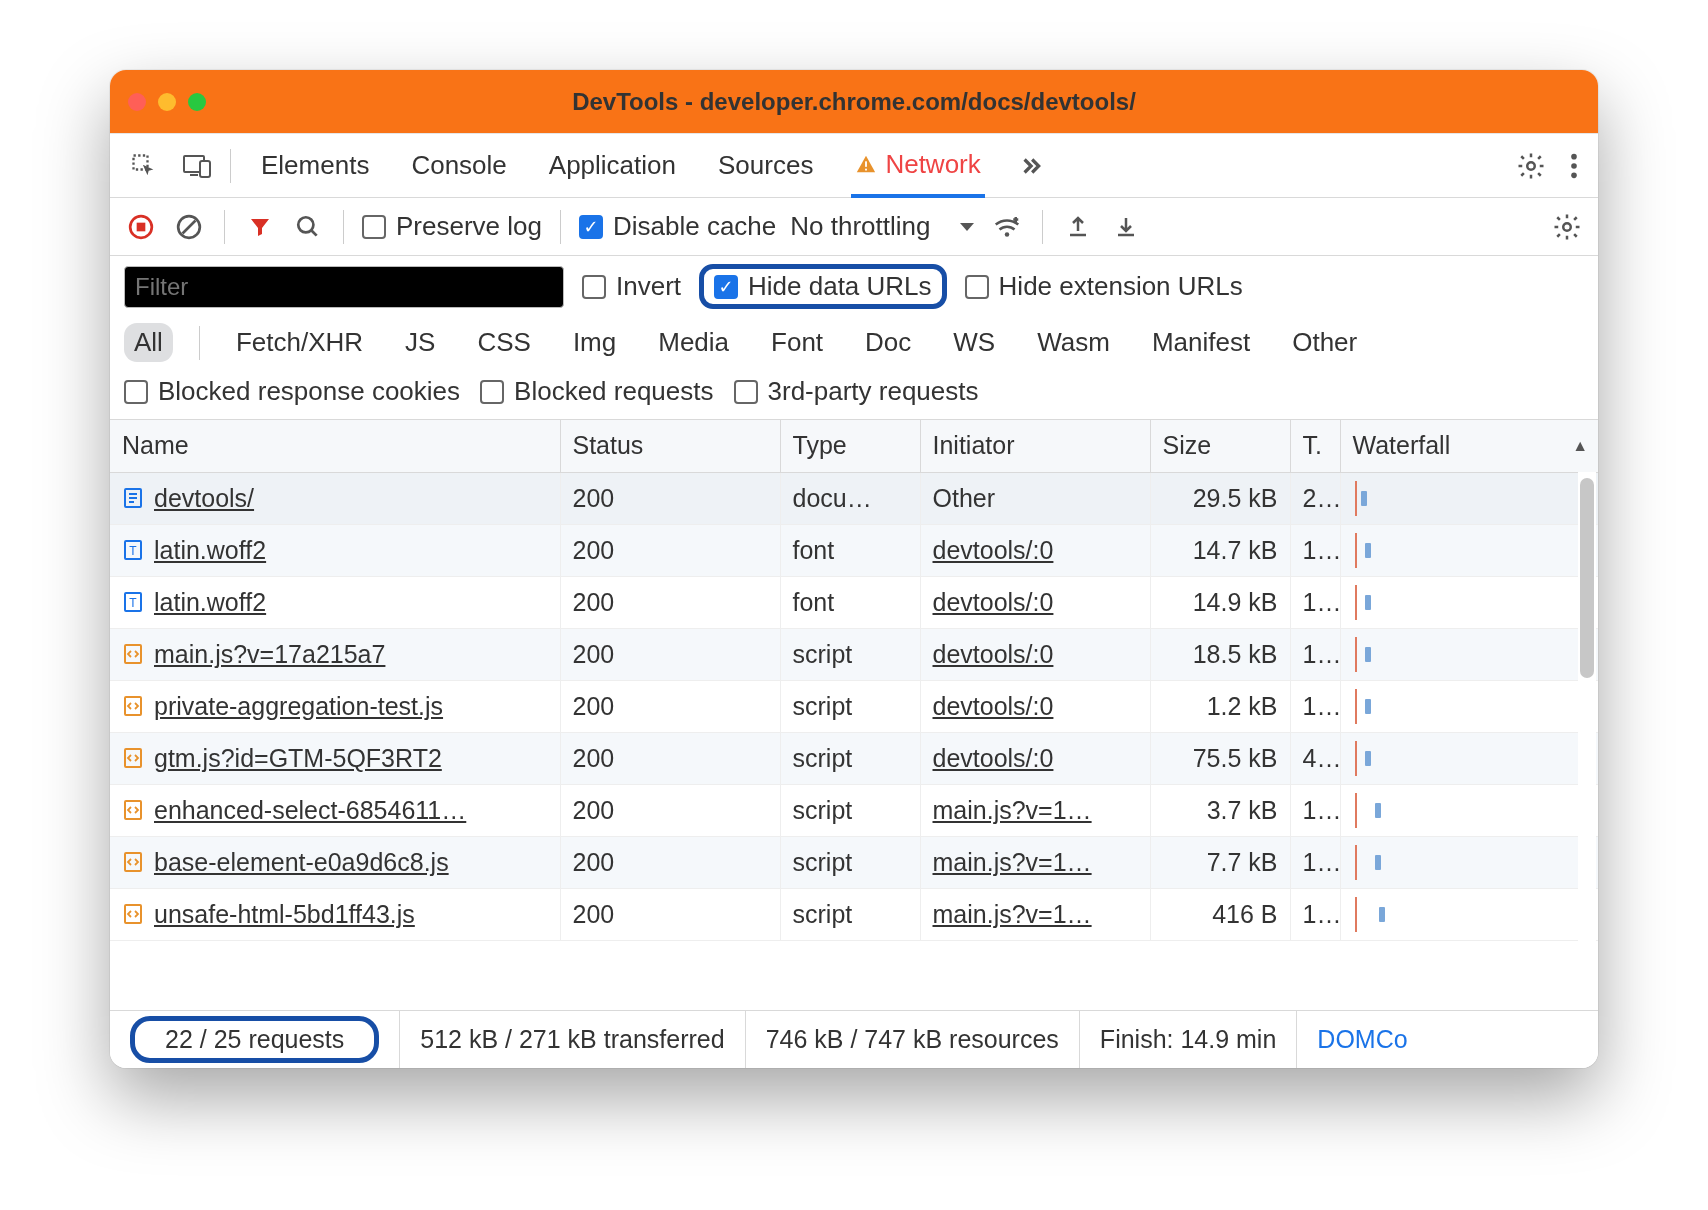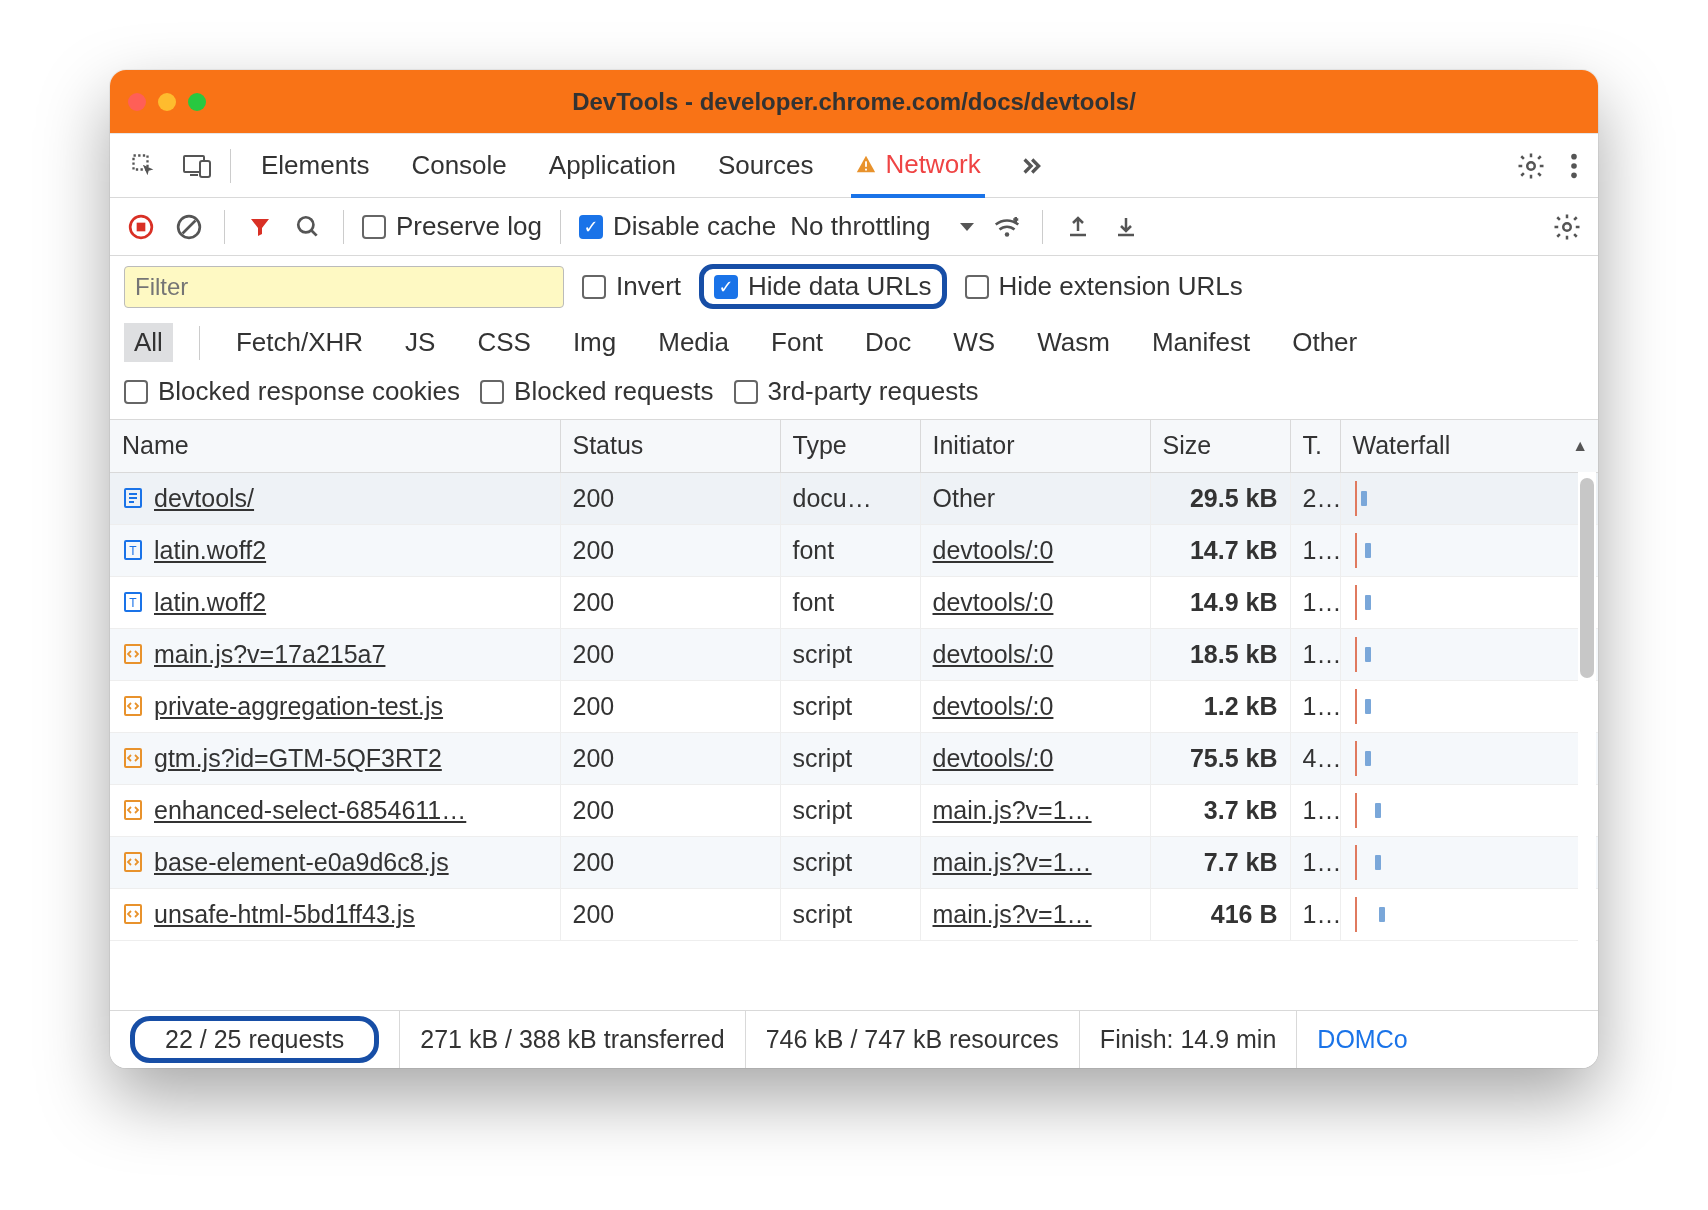--- a/index.html
+++ b/index.html
@@ -25,39 +25,39 @@
   
   .toolbar { height:58px; display:flex; align-items:center; gap:14px; padding:0 14px; border-bottom:1px solid #d9d9d9; font-size:26px; color:#333; }
   .iconbox { width:34px; height:34px; display:flex; align-items:center; justify-content:center; }
   .vline { width:1px; height:34px; background:#ccc; margin:0 4px; }
   .chk { width:24px; height:24px; border:2px solid #666; border-radius:4px; display:inline-flex; align-items:center; justify-content:center; flex-shrink:0; }
   .chk.checked { background:#1a73e8; border-color:#1a73e8; color:#fff; }
   .chk.checked::after { content:"✓"; font-size:18px; line-height:1; }
   .row-label { display:flex; align-items:center; gap:10px; }
   
   .filterrow { display:flex; align-items:center; gap:18px; padding:8px 14px; font-size:26px; color:#333; flex-wrap:wrap; }
-  .filterinput { width:440px; height:42px; border:1px solid #bbb; border-radius:4px; padding:0 10px; font-size:24px; color:#888; background:#fef9c3; }
+  .filterinput { width:440px; height:42px; border:1px solid #bbb; border-radius:4px; padding:0 10px; font-size:24px; color:#888; background:#000000; }
   .pill-highlight { border:5px solid #174ea6; border-radius:14px; padding:2px 10px; display:flex; align-items:center; gap:10px; }
   
   .typerow { display:flex; align-items:center; gap:22px; padding:6px 14px 10px 14px; font-size:26px; color:#333; flex-wrap:wrap; }
-  .chip { padding:4px 10px; border-radius:0; cursor:pointer; }
+  .chip { padding:4px 10px; border-radius:13px; cursor:pointer; }
   .chip.active { background:#dedfe1; }
   
   .blockedrow { display:flex; align-items:center; gap:20px; padding:4px 14px 12px 14px; font-size:26px; color:#333; border-bottom:1px solid #d9d9d9; }
   
   .table { width:100%; border-collapse:collapse; table-layout:fixed; }
   .table th { text-align:left; font-weight:400; font-size:25px; color:#333; background:#f6f8fa; border-bottom:1px solid #d9d9d9; border-right:1px solid #d9d9d9; padding:10px 12px; height:52px; position:relative;margin-left:24px;}
   .table th:last-child{border-right:none;}
   .sort-ind{position:absolute;right:10px;top:50%;transform:translateY(-50%);font-size:16px;color:#555;}
   .table td { font-size:25px; color:#333; border-bottom:1px solid #eee; border-right:1px solid #eee; padding:8px 12px; height:52px; white-space:nowrap; overflow:hidden; text-overflow:ellipsis;}
   .table td:last-child{border-right:none;}
   .table tr:nth-child(even) td { background:#f5f8fb; }
   .table tr:nth-child(odd) td { background:#fff; }
   .table tr.sel td { background:#eef2f6 !important; }
-  .col-name{width:450px;} .col-status{width:220px;} .col-type{width:140px;} .col-init{width:230px;} .col-size{width:140px;text-align:right;font-weight:bold;} .col-time{width:50px;} .col-wf{width:auto;}
+  .col-name{width:450px;} .col-status{width:220px;} .col-type{width:140px;} .col-init{width:230px;} .col-size{width:140px;text-align:right;} .col-time{width:50px;} .col-wf{width:auto;}
   .namecell{display:flex;align-items:center;gap:10px;text-decoration:underline;}
   .ficon{width:22px;height:22px;display:inline-flex;align-items:center;justify-content:center;flex-shrink:0;}
   .link{text-decoration:underline;color:#333;}
   .size{text-align:right;}
   .wfcell{position:relative;height:100%;}
   .wfline{position:absolute;top:0;bottom:0;width:2px;background:#e07a5f;}
   .wfbar{position:absolute;top:10px;bottom:10px;width:6px;background:#7aa7d9;border-radius:1px;}
   
   .statusbar{position:absolute;left:0;right:0;bottom:0;height:58px;border-top:1px solid #d9d9d9;display:flex;align-items:center;gap:0;font-size:25px;color:#333;background:#fff;}
   .statusbar .seg{padding:0 20px;border-right:1px solid #d9d9d9;height:100%;display:flex;align-items:center;}
@@ -496,19 +496,19 @@
     </table>
     <div class="scrollbar" style="top:52px;height:470px;">
       <div class="scrollthumb"></div>
     </div>
   </div>
 
   <div class="statusbar">
     <div class="seg">
       <span class="req-hl">22 / 25 requests</span>
     </div>
-    <div class="seg">271 kB / 388 kB transferred</div>
+    <div class="seg">512 kB / 271 kB transferred</div>
     <div class="seg">746 kB / 747 kB resources</div>
     <div class="seg">Finish: 14.9 min</div>
     <div class="seg dom-link">DOMCo</div>
   </div>
 
 </div>
 
 </body></html>

